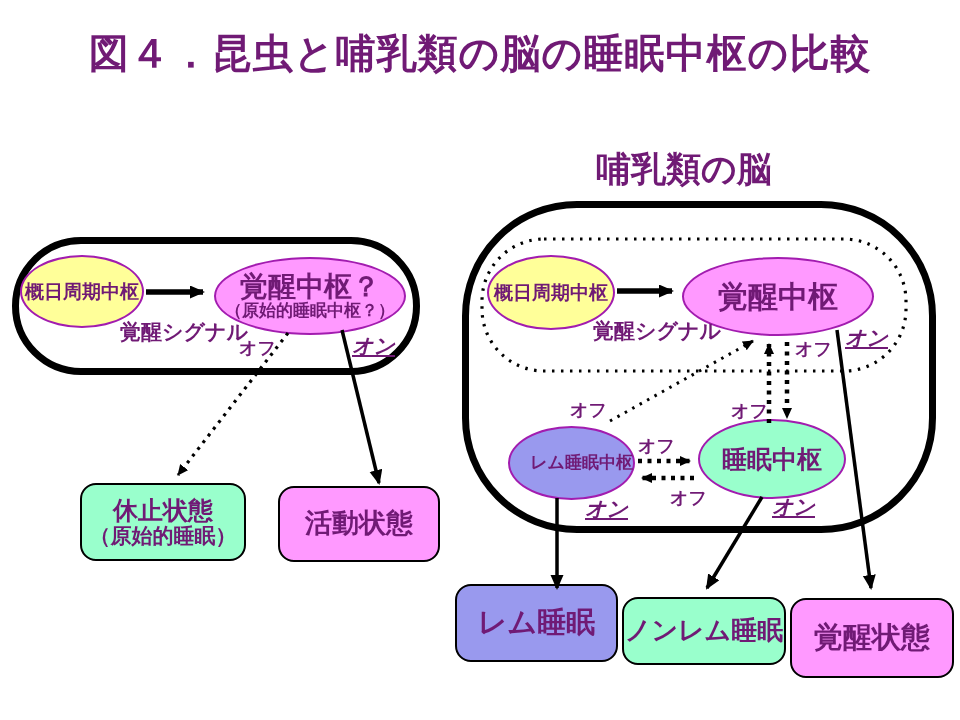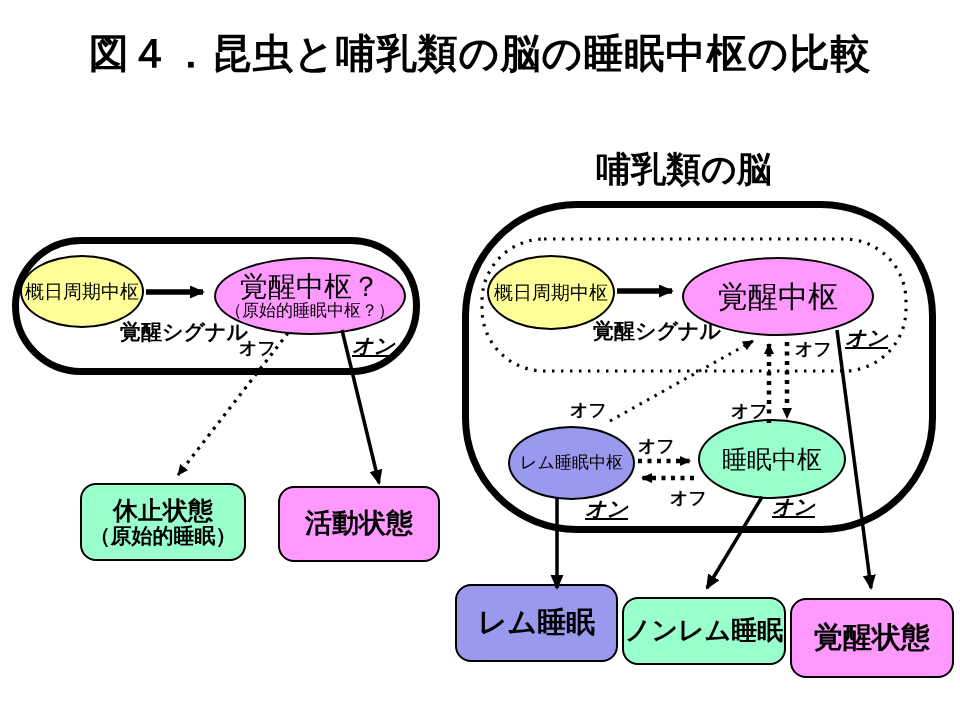--- a/index.html
+++ b/index.html
@@ -1,33 +1,33 @@
 <!DOCTYPE html>
 <html><head>
 <meta charset="utf-8">
 <style>
   html,body{margin:0;padding:0;background:#ffffff;}
   #stage{
     position:relative;width:960px;height:720px;background:#ffffff;overflow:hidden;
     font-family:"Liberation Sans","DejaVu Sans",sans-serif;
-    color:#000000;
+    color:#701a75;
   }
   .abs{position:absolute;}
   #title{
     left:0;top:26px;width:960px;text-align:center;
     font-size:40px;font-weight:900;letter-spacing:1px;
   }
   .section-header{font-size:35px;font-weight:900;}
   
   .brain-outline{border:7px solid #000;background:transparent;box-sizing:border-box;}
   
   .node{
-    border:2px solid #000000;border-radius:50%;box-sizing:border-box;
+    border:2px solid #a21caf;border-radius:50%;box-sizing:border-box;
     display:flex;flex-direction:column;align-items:center;justify-content:center;
-    text-align:center;font-weight:400;line-height:1.05;
+    text-align:center;font-weight:700;line-height:1.05;
   }
   
   .state-box{
     border:2px solid #000;border-radius:16px;box-sizing:border-box;
     display:flex;flex-direction:column;align-items:center;justify-content:center;
     text-align:center;font-weight:900;line-height:1.15;
   }
   .small-label{font-weight:900;font-size:18px;}
   .sig-label{font-weight:900;font-size:21px;}
   .on-label{font-weight:900;font-size:21px;font-style:italic;text-decoration:underline;}
@@ -73,21 +73,21 @@
   </div>
 
   <div class="abs node" style="left:682px;top:257px;width:192px;height:79px;background:#FF99FF;font-size:30px;">
     <span>覚醒中枢</span>
   </div>
 
   <div class="abs sig-label" style="left:593px;top:317px;">覚醒シグナル</div>
   <div class="abs small-label" style="left:795px;top:337px;">オフ</div>
   <div class="abs on-label" style="left:845px;top:324px;">オン</div>
 
-  <div class="abs node" style="left:508px;top:426px;width:127px;height:74px;background:#9999EE;font-size:17px;">
+  <div class="abs node" style="left:508px;top:426px;width:127px;height:74px;background:#9999EE;font-size:17px;align-items:flex-end;">
     <span>レム睡眠中枢</span>
   </div>
 
   <div class="abs node" style="left:698px;top:419px;width:148px;height:80px;background:#99FFCC;font-size:25px;">
     <span>睡眠中枢</span>
   </div>
 
   <div class="abs small-label" style="left:570px;top:398px;">オフ</div>
   <div class="abs small-label" style="left:731px;top:399px;">オフ</div>
   <div class="abs small-label" style="left:638px;top:434px;">オフ</div>

